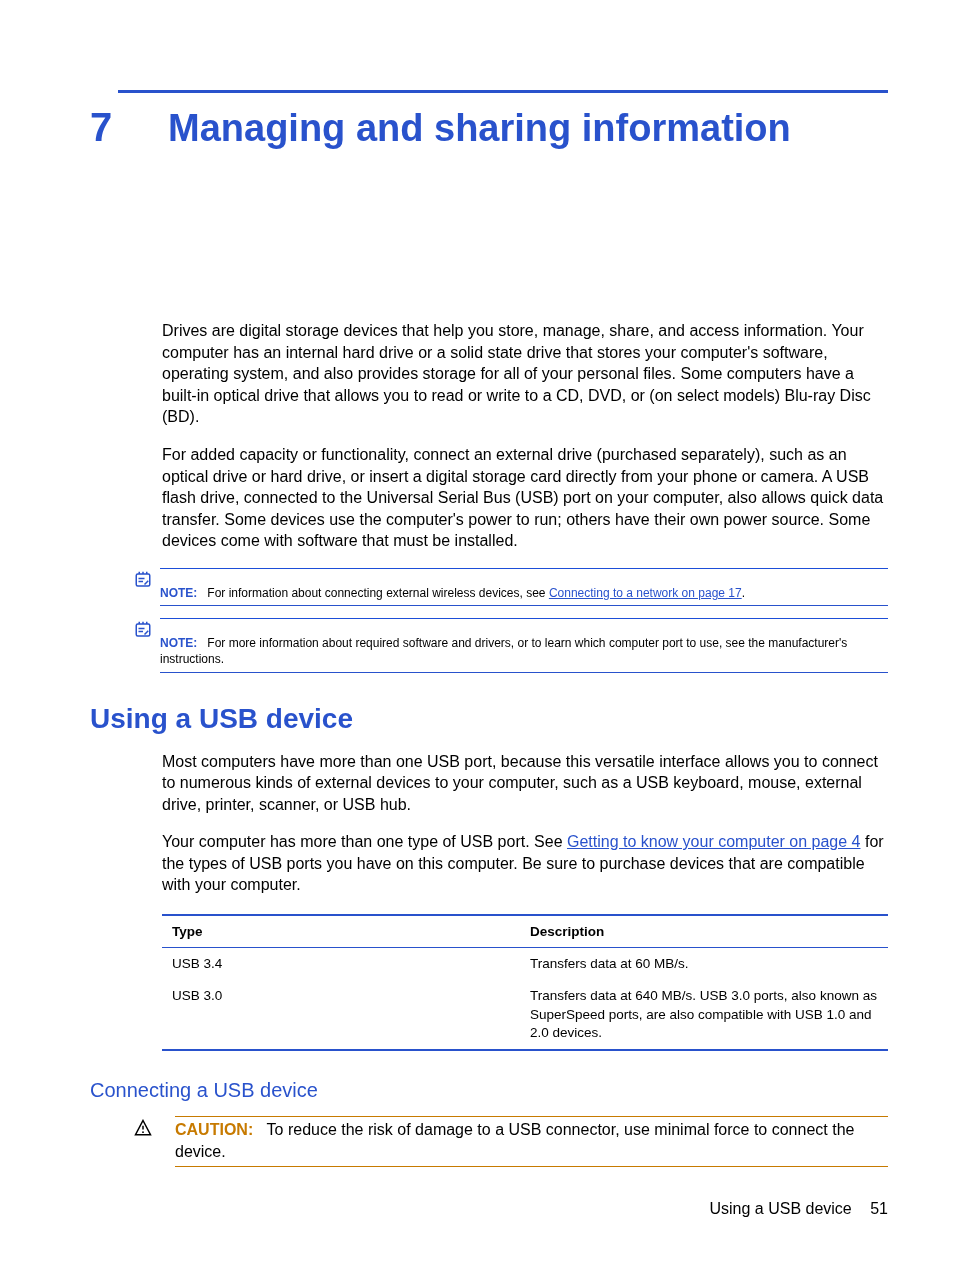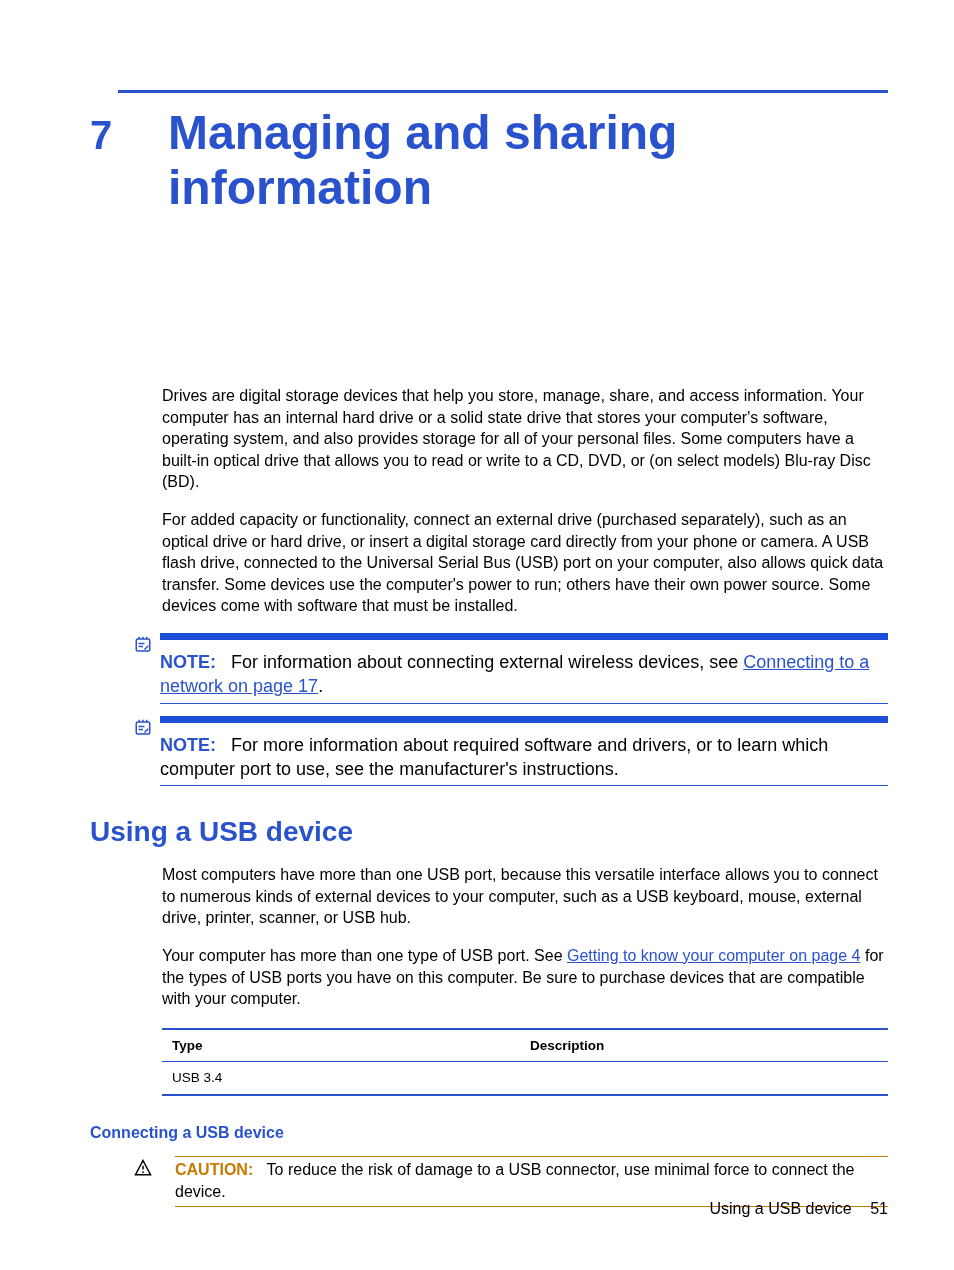--- a/index.html
+++ b/index.html
@@ -25,21 +25,21 @@
       gap: 28px;
       margin-bottom: 170px;
     }
     .chapter-num {
       font-size: 40px;
       font-weight: bold;
       color: #2952cc;
       min-width: 50px;
     }
     .chapter-title {
-      font-size: 48px;
+      font-size: 38px;
       font-weight: bold;
       color: #2952cc;
     }
     .indent-block {
       margin-left: 72px;
     }
     .body-text {
       font-size: 16px;
       line-height: 1.35;
       margin-bottom: 16px;
@@ -52,24 +52,24 @@
       margin-left: 44px;
       margin-bottom: 12px;
     }
     .note-icon {
       width: 18px;
       height: 18px;
       flex-shrink: 0;
       margin-top: 3px;
     }
     .note-text-container {
-      border-top: 7px solid #1d4ed8;
+      border-top: 1px solid #1d4ed8;
       border-bottom: 1px solid #2952cc;
-      padding: 10px 0 4px 0;
-      font-size: 18px;
+      padding: 16px 0 4px 0;
+      font-size: 12px;
       line-height: 1.35;
       flex: 1;
     }
     .note-label {
       font-weight: bold;
       color: #2952cc;
     }
     .caution-wrap {
       display: flex;
       align-items: flex-start;
@@ -100,22 +100,22 @@
       text-decoration: underline;
     }
     .h2 {
       font-size: 28px;
       font-weight: bold;
       color: #2952cc;
       margin-top: 30px;
       margin-bottom: 16px;
     }
     .h3 {
-      font-size: 16px;
-      font-weight: bold;
+      font-size: 20px;
+      font-weight: normal;
       color: #2952cc;
       margin-top: 28px;
       margin-bottom: 14px;
     }
     .tbl {
       margin-left: 72px;
       border-top: 2px solid #2952cc;
       border-bottom: 2px solid #2952cc;
       margin-top: 18px;
       margin-bottom: 0;
@@ -190,20 +190,25 @@
     </p>
   </div>
 
   <div class="tbl">
     <div class="tbl-row">
       <div class="tbl-head col-type">Type</div>
       <div class="tbl-head col-desc">Description</div>
     </div>
     <div class="tbl-row">
       <div class="tbl-cell col-type">USB 3.4</div>
+      <div class="tbl-cell col-desc">Transfers data at 60 MB/s.</div>
+    </div>
+    <div class="tbl-row">
+      <div class="tbl-cell col-type">USB 3.0</div>
+      <div class="tbl-cell col-desc">Transfers data at 640 MB/s. USB 3.0 ports, also known as SuperSpeed ports, are also compatible with USB 1.0 and 2.0 devices.</div>
     </div>
   </div>
 
   <h3 class="h3">Connecting a USB device</h3>
 
   <div class="caution-wrap">
     <svg class="caution-icon" viewBox="0 0 24 24">
       <path d="M12 2 L22 21 L2 21 Z" fill="none" stroke="#000" stroke-width="2"></path>
       <path d="M12 9 L12 14" stroke="#000" stroke-width="2"></path>
       <circle cx="12" cy="17.5" r="1.2" fill="#000"></circle>

